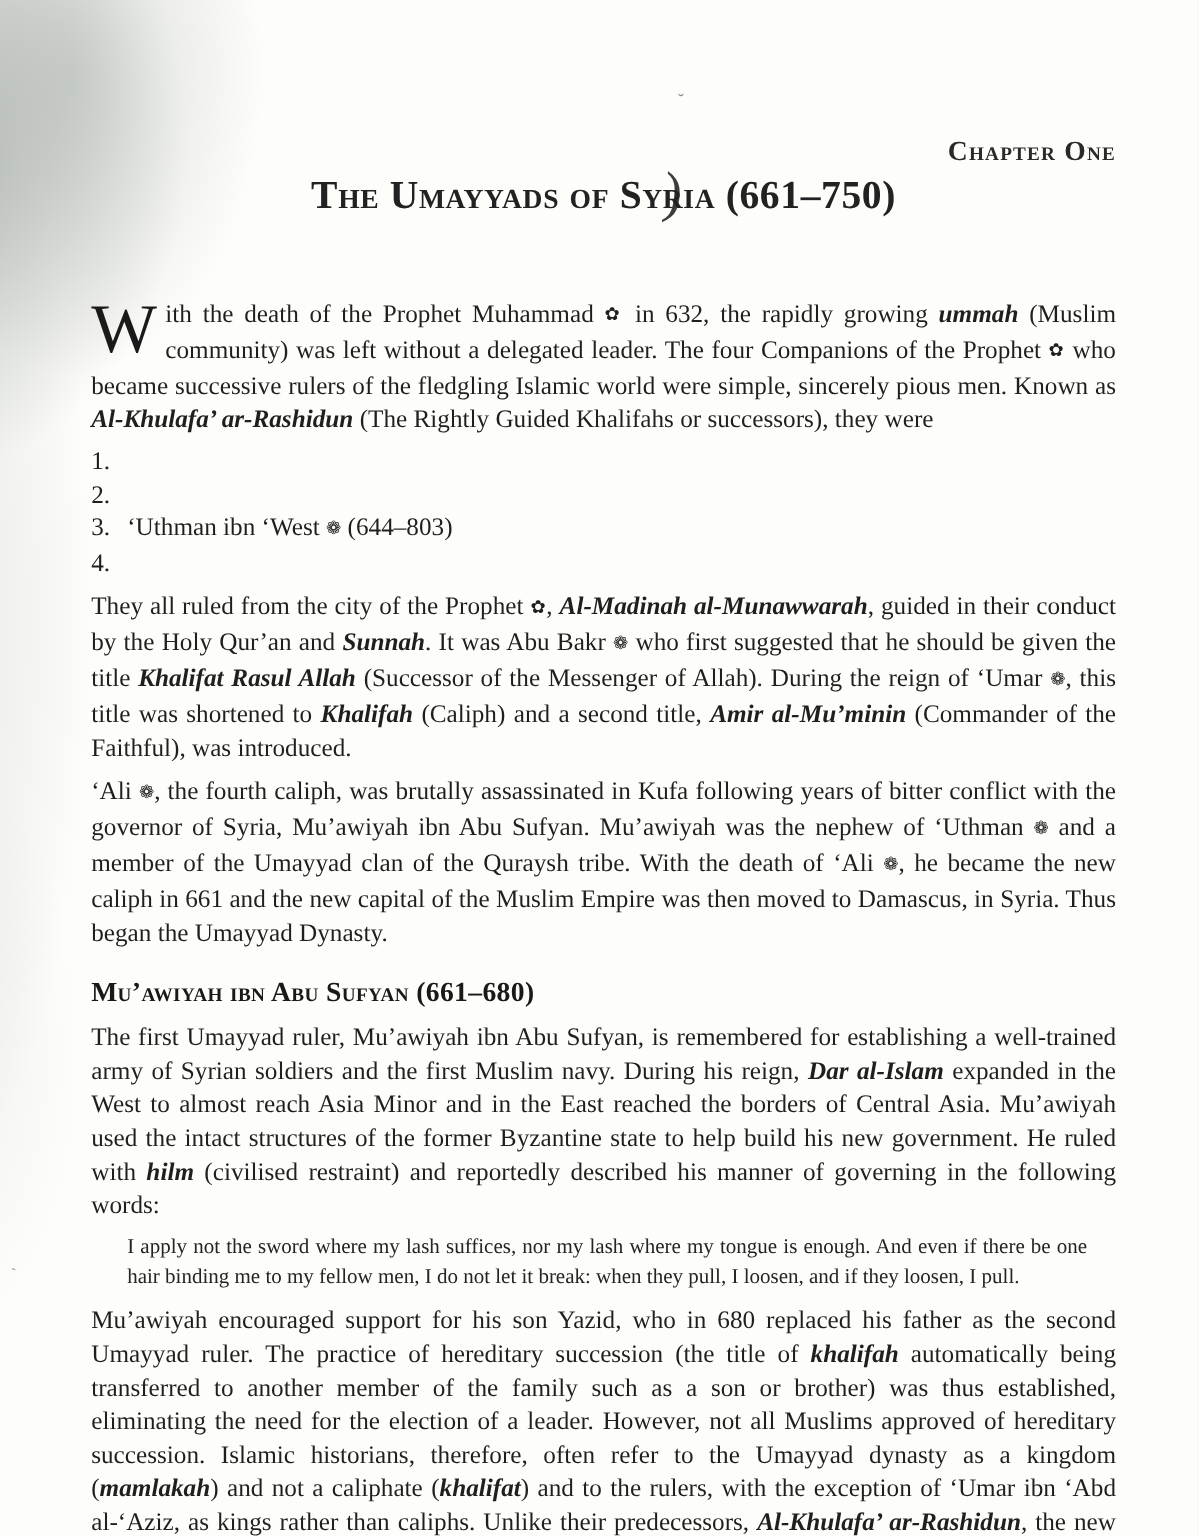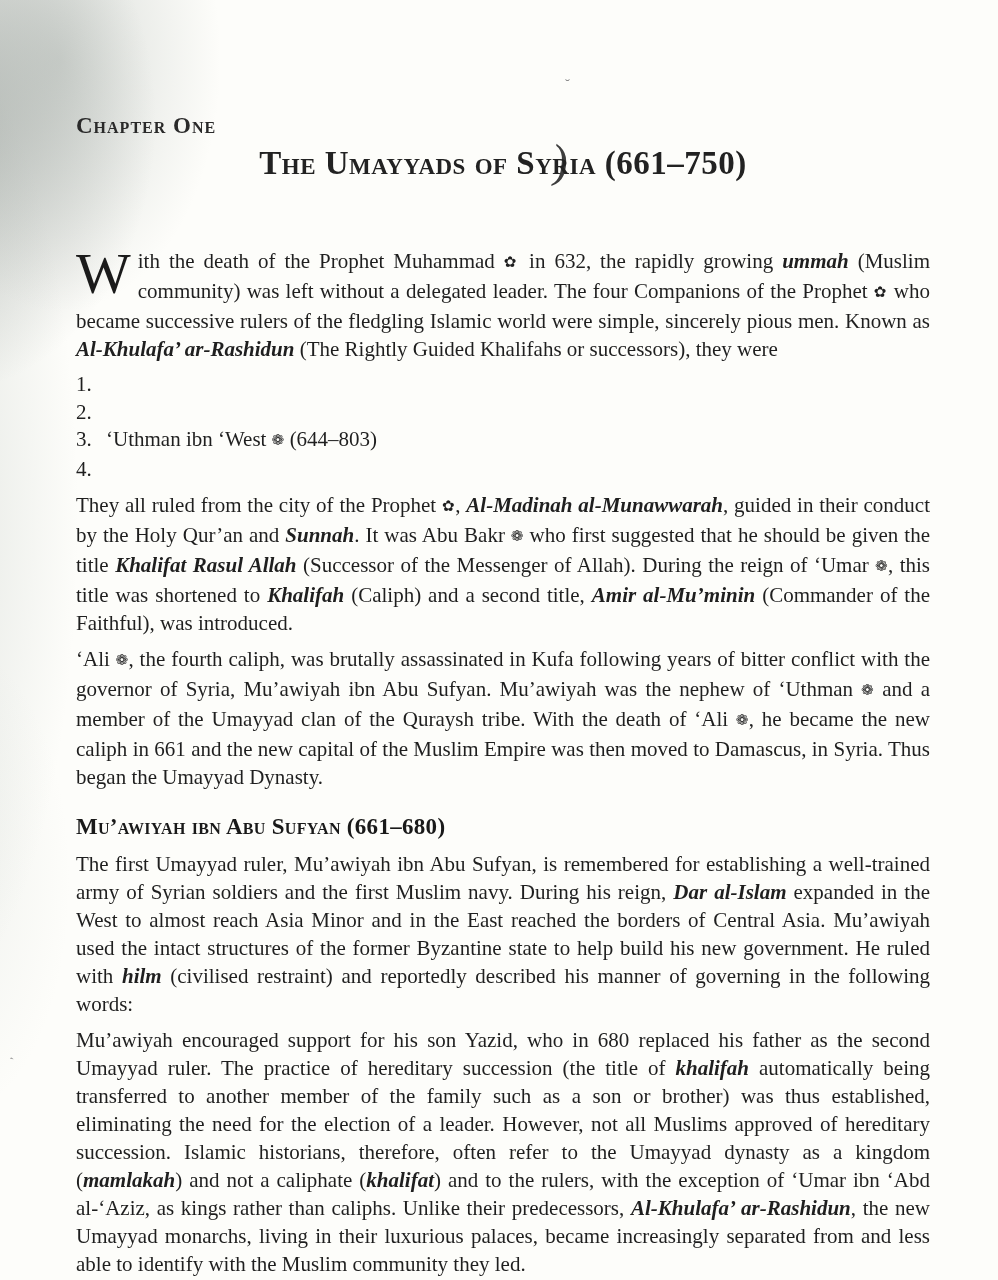--- a/index.html
+++ b/index.html
@@ -10,21 +10,21 @@
       radial-gradient(ellipse 300px 380px at -60px 120px, rgba(125,134,129,0.55), rgba(125,134,129,0) 72%),
       radial-gradient(ellipse 230px 360px at 60px 60px, rgba(150,160,154,0.35), rgba(150,160,154,0) 70%),
       radial-gradient(ellipse 190px 620px at -70px 520px, rgba(165,176,168,0.30), rgba(165,176,168,0) 78%),
       radial-gradient(ellipse 150px 300px at -50px 880px, rgba(190,198,192,0.20), rgba(190,198,192,0) 80%),
       linear-gradient(#fdfdfa,#fdfdfa);
     font-family:"Liberation Serif","DejaVu Serif",serif;
     color:#1f1f1f;
   }
   .content{position:absolute;left:76px;top:112px;width:854px;}
   .chapter-label{
-    font-size:23px;line-height:27px;font-weight:600;text-align:left;
+    font-size:23px;line-height:27px;font-weight:600;text-align:right;
     font-variant:small-caps;letter-spacing:1px;margin:0;color:#2a2a2a;
   }
   .page-title{
     font-size:33px;line-height:40px;font-weight:bold;text-align:center;
     font-variant:small-caps;letter-spacing:0.5px;margin:4px 0 64px;color:#222;
   }
   .body-para{
     font-size:21px;line-height:28px;text-align:justify;
     margin:0 0 8px;color:#1f1f1f;
   }
@@ -85,17 +85,18 @@
     </div>
 
     <p class="body-para"><span>They all ruled from the city of the Prophet </span><span class="sym">✿</span><span>, </span><i>Al-Madinah al-Munawwarah</i><span>, guided in their conduct by the Holy Qur’an and </span><i>Sunnah</i><span>. It was Abu Bakr </span><span class="sym">❁</span><span> who first suggested that he should be given the title </span><i>Khalifat Rasul Allah</i><span> (Successor of the Messenger of Allah). During the reign of ‘Umar </span><span class="sym">❁</span><span>, this title was shortened to </span><i>Khalifah</i><span> (Caliph) and a second title, </span><i>Amir al-Mu’minin</i><span> (Commander of the Faithful), was introduced.</span></p>
 
     <p class="body-para"><span>‘Ali </span><span class="sym">❁</span><span>, the fourth caliph, was brutally assassinated in Kufa following years of bitter conflict with the governor of Syria, Mu’awiyah ibn Abu Sufyan. Mu’awiyah was the nephew of ‘Uthman </span><span class="sym">❁</span><span> and a member of the Umayyad clan of the Quraysh tribe. With the death of ‘Ali </span><span class="sym">❁</span><span>, he became the new caliph in 661 and the new capital of the Muslim Empire was then moved to Damascus, in Syria. Thus began the Umayyad Dynasty.</span></p>
 
     <h2 class="section-heading">Mu’awiyah ibn Abu Sufyan (661–680)</h2>
 
     <p class="body-para"><span>The first Umayyad ruler, Mu’awiyah ibn Abu Sufyan, is remembered for establishing a well-trained army of Syrian soldiers and the first Muslim navy. During his reign, </span><i>Dar al-Islam</i><span> expanded in the West to almost reach Asia Minor and in the East reached the borders of Central Asia. Mu’awiyah used the intact structures of the former Byzantine state to help build his new government. He ruled with </span><i>hilm</i><span> (civilised restraint) and reportedly described his manner of governing in the following words:</span></p>
 
+    <div class="quote-block">I apply not the sword where my lash suffices, nor my lash where my tongue is enough. And even if there be one hair binding me to my fellow men, I do not let it break: when they pull, I loosen, and if they loosen, I pull.</div>
 
     <p class="body-para"><span>Mu’awiyah encouraged support for his son Yazid, who in 680 replaced his father as the second Umayyad ruler. The practice of hereditary succession (the title of </span><i>khalifah</i><span> automatically being transferred to another member of the family such as a son or brother) was thus established, eliminating the need for the election of a leader. However, not all Muslims approved of hereditary succession. Islamic historians, therefore, often refer to the Umayyad dynasty as a kingdom (</span><i>mamlakah</i><span>) and not a caliphate (</span><i>khalifat</i><span>) and to the rulers, with the exception of ‘Umar ibn ‘Abd al-‘Aziz, as kings rather than caliphs. Unlike their predecessors, </span><i>Al-Khulafa’ ar-Rashidun</i><span>, the new Umayyad monarchs, living in their luxurious palaces, became increasingly separated from and less able to identify with the Muslim community they led.</span></p>
 
   </div>
 </div>
 
 </body></html>

